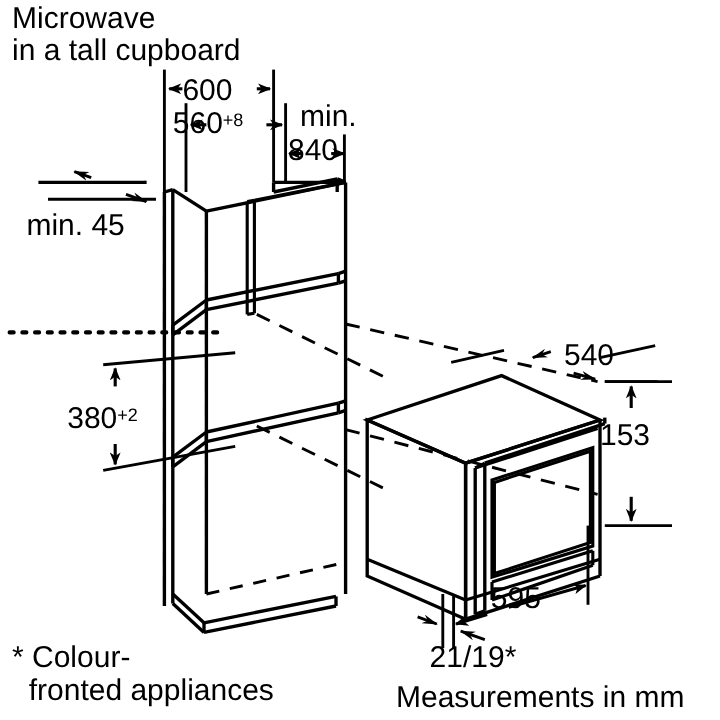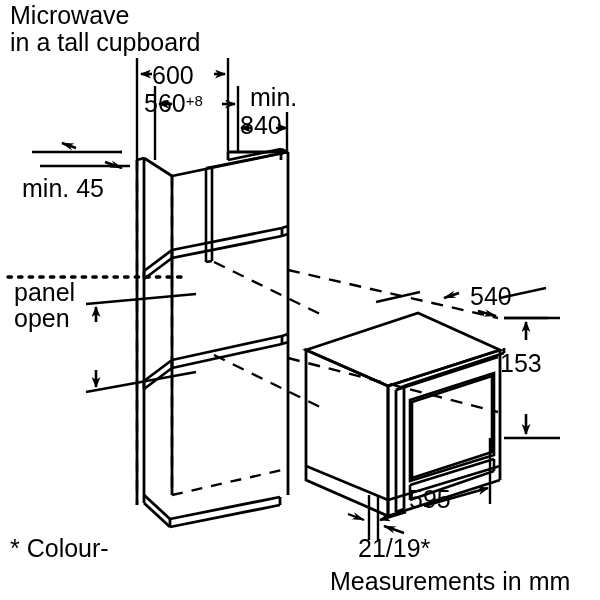--- a/index.html
+++ b/index.html
@@ -261,25 +261,26 @@
 
   <div class="lbl dim t-600">600</div>
 
   <div class="lbl dim t-560"><span>560</span><span class="sup">+8</span></div>
 
   <div class="lbl dim t-min">min.</div>
   <div class="lbl dim t-550">840</div>
 
   <div class="lbl dim t-min45">min. 45</div>
 
-  <div class="lbl note t-back"><br><span>panel</span><br><span>open</span></div>
-
+  <div class="lbl note t-back"><br><br></div>
+
+  <div class="lbl dim t-380"><span>380</span><span class="sup">+2</span></div>
 
   <div class="lbl dim t-320">540</div>
   <div class="lbl dim t-382">153</div>
   <div class="lbl dim t-595">595</div>
   <div class="lbl dim t-2119">21/19*</div>
 
-  <div class="lbl note t-colour"><span>* Colour-</span><br>&nbsp;&nbsp;</div>
+  <div class="lbl note t-colour"><span>* Colour-</span><br>&nbsp;&nbsp;<span>fronted appliances</span></div>
 
   <div class="lbl note t-meas">Measurements in mm</div>
 
 </div>
 
 </body></html>

